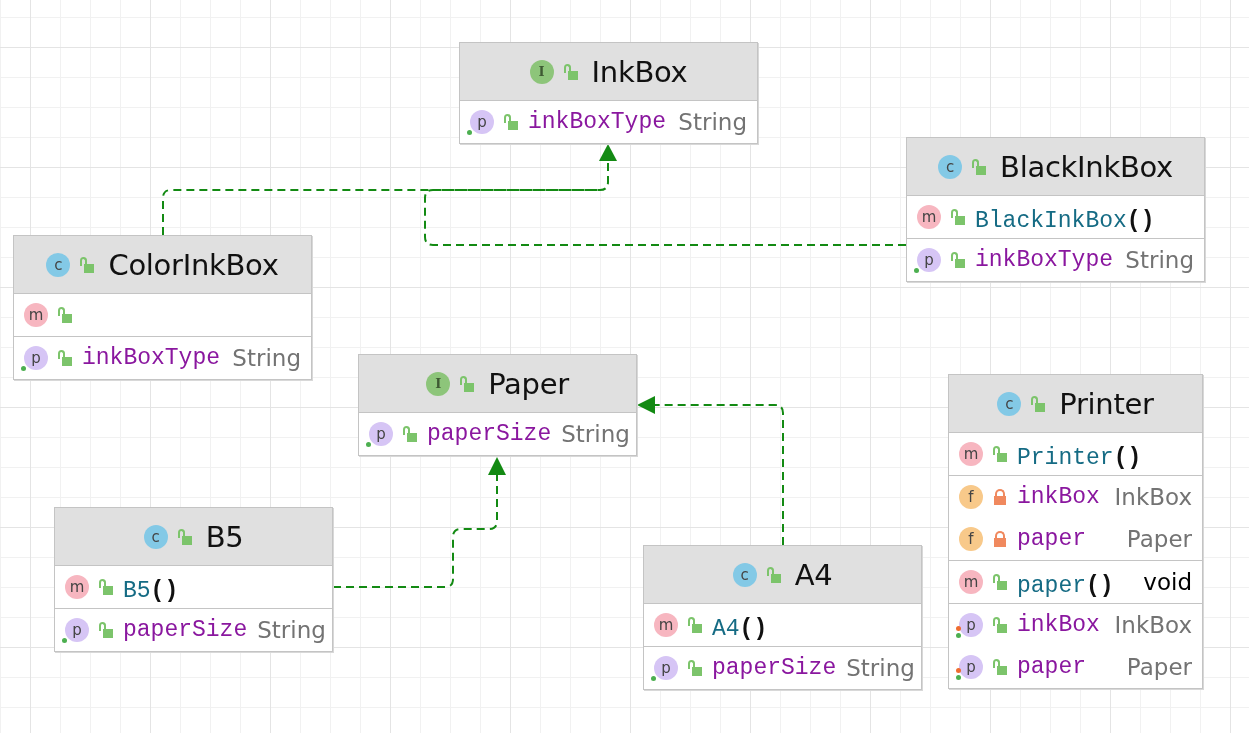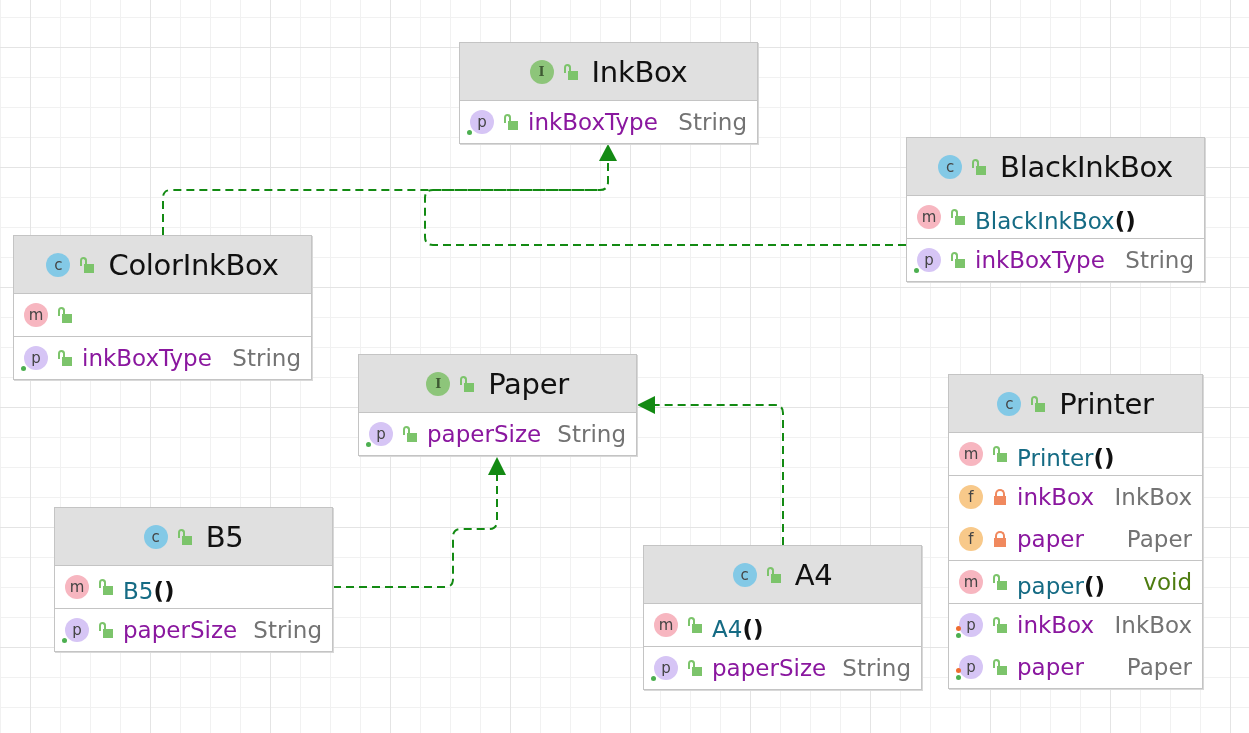--- a/index.html
+++ b/index.html
@@ -40,26 +40,26 @@
   .dot.g { background: #4caf50; bottom: -1px; }
   .dot.o { background: #ef6c30; bottom: 6px; }
   .lock { width: 14px; height: 16px; margin-left: 10px; position: relative; flex: 0 0 auto; }
   .lock .shackle { position: absolute; left: 0; top: 0; width: 7px; height: 9px; border: 2px solid #7cc46b; border-bottom: none; border-radius: 5px 5px 0 0; box-sizing: border-box; }
   .lock .body { position: absolute; left: 4px; top: 7px; width: 10px; height: 9px; background: #7cc46b; }
   .lock.closed .shackle { left: 2px; width: 10px; border-color: #f0895e; }
   .lock.closed .body { left: 1px; width: 12px; background: #f0895e; }
   .section { border-top: 1px solid #c4c4c4; box-sizing: border-box; }
   .section:first-of-type { border-top: none; }
   .row { display: flex; align-items: center; height: 42px; padding-left: 10px; padding-right: 10px; box-sizing: border-box; }
-  .row .name { font-size: 23px; margin-left: 10px; white-space: nowrap; }
+  .row .name { font-size: 23px; margin-left: 10px; white-space: nowrap; font-family: Liberation Mono, monospace; }
   .row .type { font-size: 23px; color: #737373; margin-left: auto; padding-left: 10px; white-space: nowrap; }
   .name.method { color: #156b84; margin-top: 8px; }
   .name.field { color: #8a179f; }
   .parens { color: #111; font-weight: bold; }
-  .type.kw { color: #4d7c0f; }
+  .type.kw { color: #000000; }
 </style>
 </head>
 <body>
 
 <div id="canvas">
   <svg class="edges" xmlns="http://www.w3.org/2000/svg">
     <defs></defs>
     <g id="edge-group">
         <path d="M163 235 L163 198 Q163 190 171 190 L600 190" fill="none" stroke="#138a13" stroke-width="2" stroke-dasharray="8 5"></path>
         <path d="M906 245 L433 245 Q425 245 425 237 L425 198 Q425 190 433 190 L600 190 Q608 190 608 182 L608 160" fill="none" stroke="#138a13" stroke-width="2" stroke-dasharray="8 5"></path>

